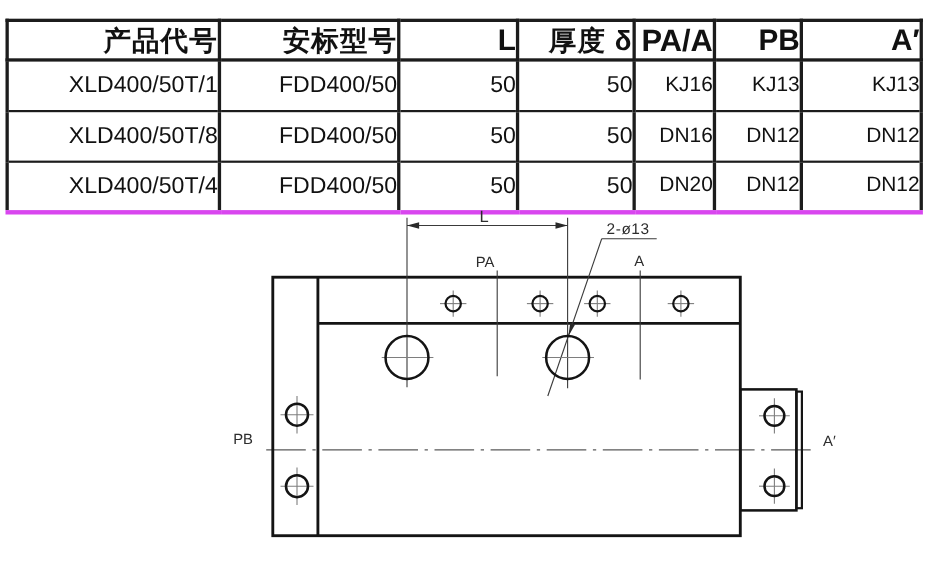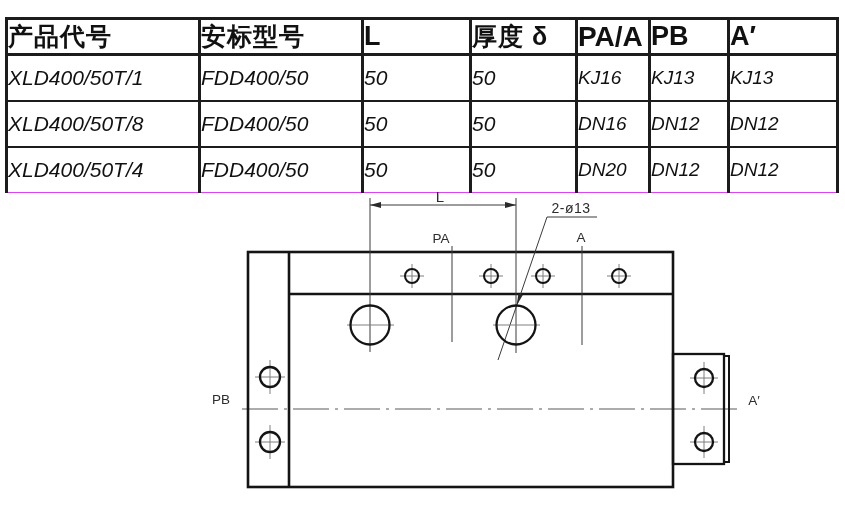--- a/index.html
+++ b/index.html
@@ -21,38 +21,38 @@
     width: 831px;
     border-collapse: collapse;
     table-layout: fixed;
     color: #111;
   }
   table.spec th, table.spec td {
     border-left: 3px solid #1c1c1c;
     border-right: 3px solid #1c1c1c;
     border-top: 2px solid #1c1c1c;
     border-bottom: 2px solid #1c1c1c;
-    text-align: left;
+    text-align: right;
     vertical-align: middle;
     white-space: nowrap;
     overflow: hidden;
   }
   table.spec tr.hdr th {
     height: 36px;
     border-top: 3px solid #1c1c1c;
     border-bottom: 3px solid #1c1c1c;
     font-weight: bold;
     font-size: 25px;
     letter-spacing: 1px;
   }
   table.spec tr.hdr th.lat { font-size: 27px; letter-spacing: 0; }
   table.spec tr.hdr th.lat-sm { font-size: 28px; letter-spacing: 0; }
-  table.spec td { height: 46px; font-size: 21px; font-style: italic; }
+  table.spec td { height: 46px; font-size: 21px; }
   table.spec td.sm { font-size: 19px; }
-  table.spec tr:last-child td { border-bottom: 1px solid #d946ef; }
+  table.spec tr:last-child td { border-bottom: 4px solid #d946ef; }
 
   
   svg.draw {
     position: absolute;
     left: 0; top: 0;
     width: 845px;
     height: 523px;
   }
   .ol   { stroke: #141414; stroke-width: 2.6; fill: none; }
   .ol2  { stroke: #141414; stroke-width: 2.3; fill: none; }

